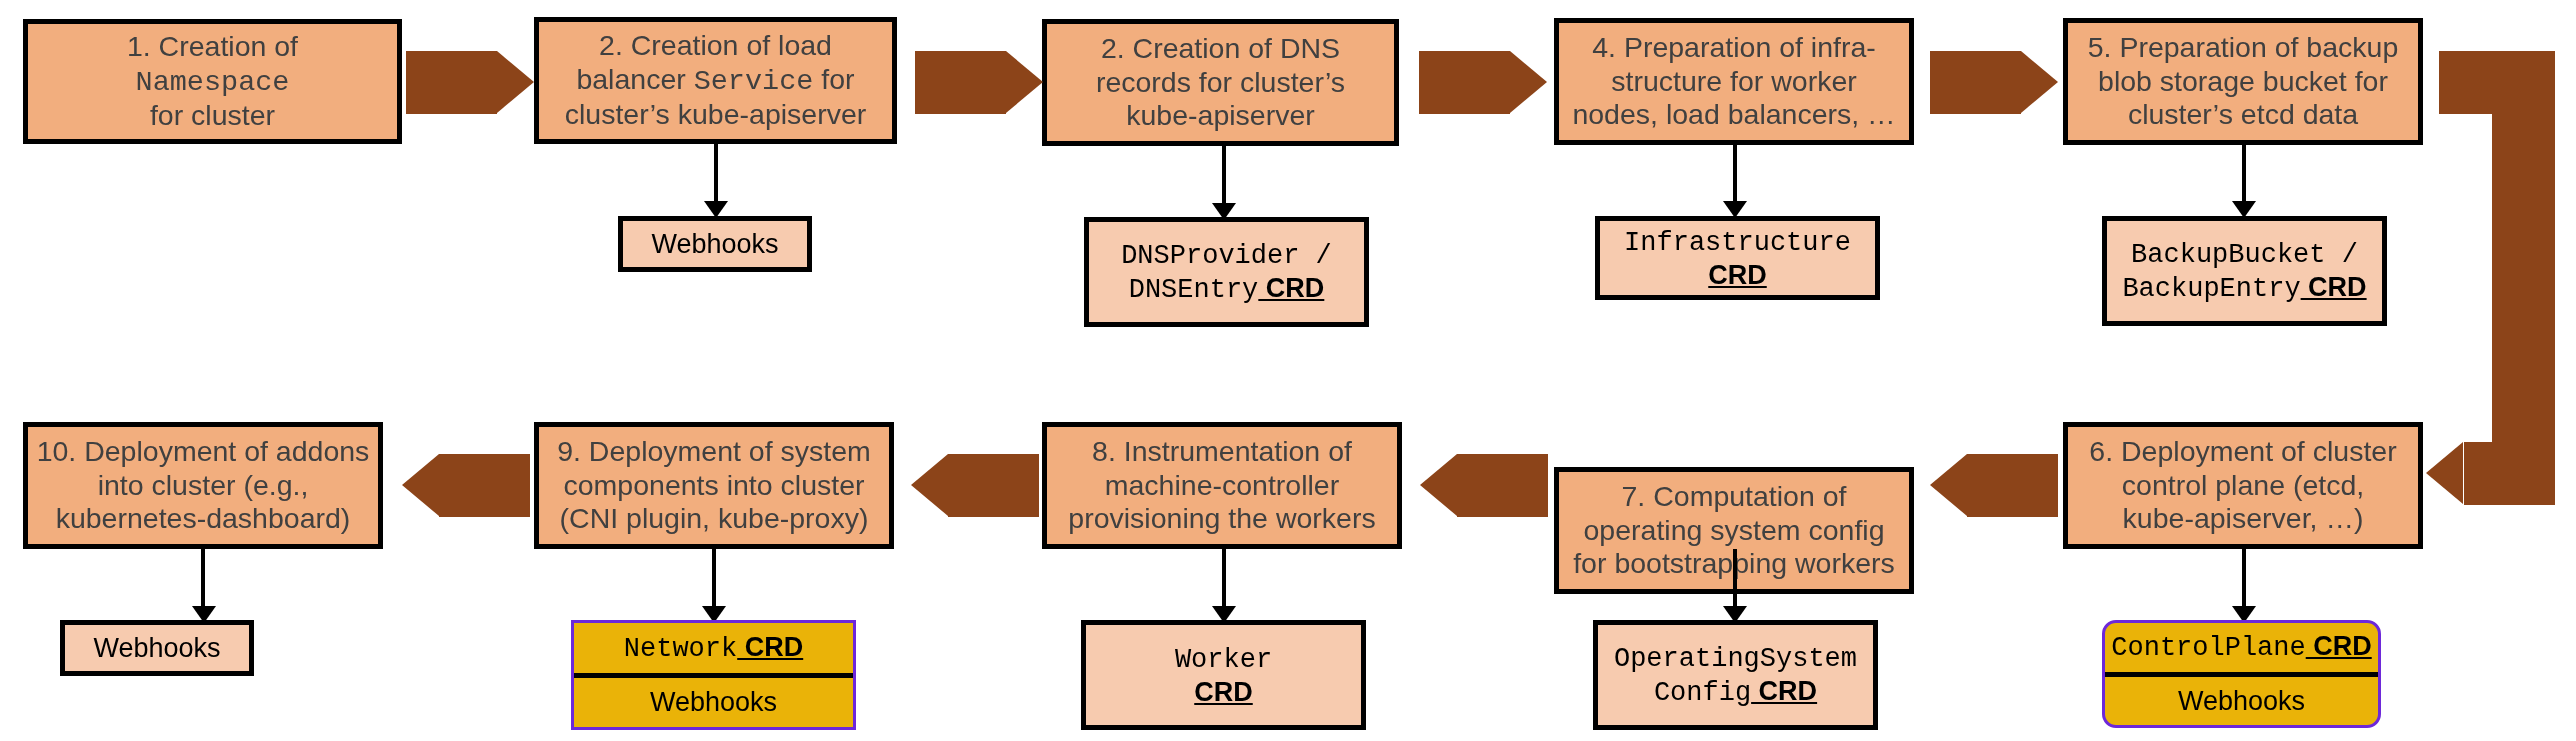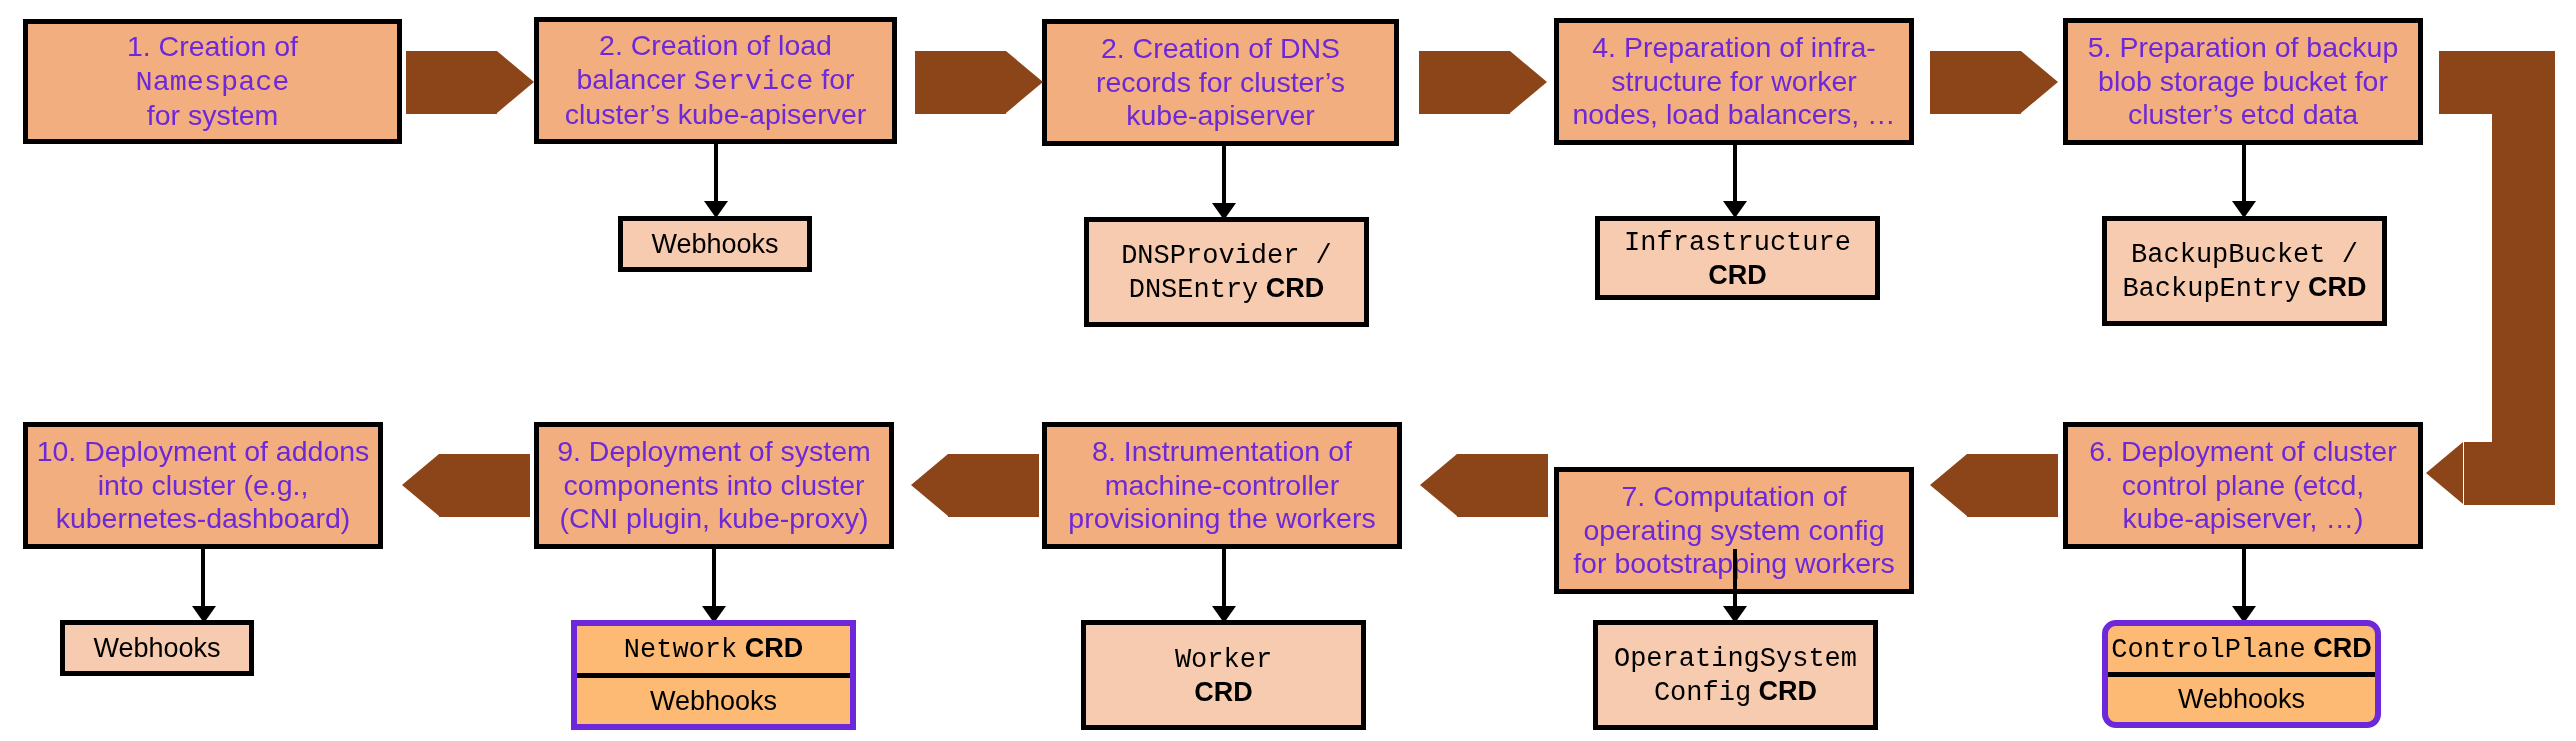--- a/index.html
+++ b/index.html
@@ -12,58 +12,58 @@
   
   .step{
     position:absolute;
     background:#F2AE7E;
     border:5px solid #000000;
     box-sizing:border-box;
     display:flex;align-items:center;justify-content:center;
     text-align:center;
     font-size:28.5px;
     line-height:1.17;
-    color:#6d28d9;
+    color:#404040;
     padding:2.8px 7.1px;
   }
   .step .txt{display:block;width:100%;}
 
   .sub{
     position:absolute;
     background:#F7CBAF;
     border:5px solid #000000;
     box-sizing:border-box;
     display:flex;align-items:center;justify-content:center;
     text-align:center;
     font-size:27px;
     line-height:1.2;
     color:#000000;
   }
   .sub .txt{display:block;width:100%;}
 
   
   .stack{
     position:absolute;
-    border:6px solid #6d28d9;
-    box-sizing:border-box;
-    background:#fdba74;
+    border:3px solid #6d28d9;
+    box-sizing:border-box;
+    background:#eab308;
     display:flex;flex-direction:column;
   }
   .stack .cell{
     flex:1 1 0;
     display:flex;align-items:center;justify-content:center;
     text-align:center;
     font-size:27px;line-height:1.2;color:#000000;
     box-sizing:border-box;
   }
   .stack .cell.divider{border-top:5px solid #000000;}
 
   
   .mono{font-family:"Liberation Mono", monospace;font-weight:400;}
-  .bld{font-weight:bold;}
+  .bld{font-weight:bold;text-decoration:underline;}
 
   
   .hbar{position:absolute;background:#8C4419;}
   .harrow{position:absolute;width:0;height:0;}
   .harrow.right{
     border-top:31px solid transparent;
     border-bottom:31px solid transparent;
     border-left:37px solid #8C4419;
   }
   .harrow.left{
@@ -84,21 +84,21 @@
 </style>
 </head>
 <body>
 
 <div class="canvas">
 
   <div class="step" style="left:23px;top:19px;width:379px;height:125px;">
     <span class="txt">
         <span style="display: block;"><span>1. Creation of</span></span>
         <span style="display: block;"><span class="mono">Namespace</span></span>
-        <span style="display: block;"><span>for system</span></span>
+        <span style="display: block;"><span>for cluster</span></span>
       </span>
   </div>
 
   <div class="step" style="left:534px;top:17px;width:363px;height:127px;">
     <span class="txt">
         <span style="display: block;"><span>2. Creation of load</span></span>
         <span style="display: block;"><span>balancer </span><span class="mono">Service</span><span> for</span></span>
         <span style="display: block;"><span>cluster’s kube-apiserver</span></span>
       </span>
   </div>

